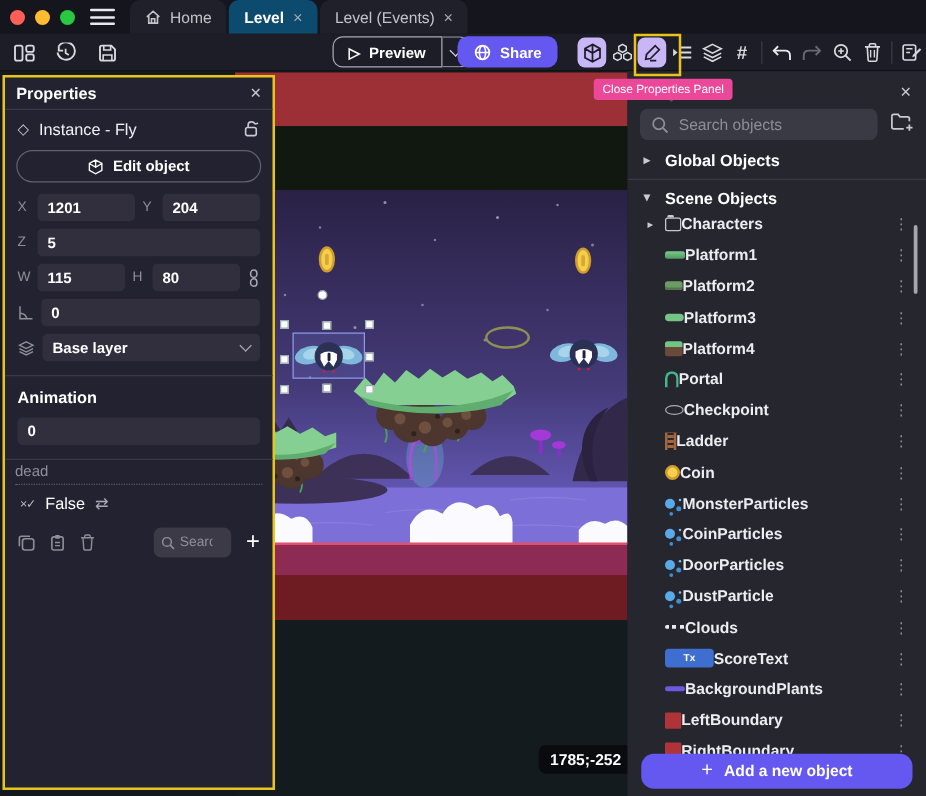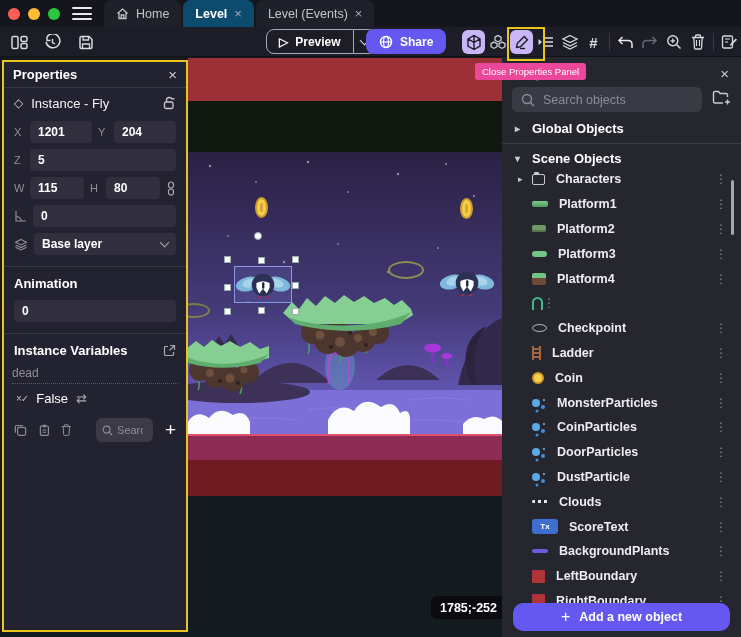--- a/index.html
+++ b/index.html
@@ -27,21 +27,21 @@
 .pv-main{height:25px;border:1.5px solid #a9a9b4;border-radius:8px 0 0 8px;display:flex;align-items:center;gap:7px;padding:0 12px;font-size:12px;font-weight:bold;color:#fff}
 .pv-drop{height:25px;width:22px;border:1.5px solid #a9a9b4;border-left:none;border-radius:0 8px 8px 0;display:flex;align-items:center;justify-content:center}
 .chev{width:7px;height:7px;border-right:1.6px solid #d9d9e0;border-bottom:1.6px solid #d9d9e0;transform:rotate(45deg);margin-top:-3px}
 .share-btn{position:absolute;left:366px;top:2px;height:25px;border-radius:8px;background:#6458f0;display:flex;align-items:center;gap:7px;padding:0 13px;font-size:12px;font-weight:bold;color:#fff}
 .toolbar-right{position:absolute;left:462px;top:3px;display:flex;align-items:center;gap:1px}
 .tb-sep{width:1px;height:18px;background:#3b3b47;margin:0 3px}
 .grid-glyph{font-size:15px;color:#d9d9e0;font-weight:bold}
 .yellow-box{position:absolute;left:507px;top:27px;width:38px;height:34px;border:2px solid #e8c41c;z-index:40}
 
 
-.props{position:absolute;left:2px;top:60px;width:186px;height:572px;background:#232230;border:2px solid #e8c41c;z-index:30;display:flex;flex-direction:column}
+.props{position:absolute;left:2px;top:60px;width:218px;height:572px;background:#232230;border:2px solid #e8c41c;z-index:30;display:flex;flex-direction:column}
 .p-header{height:26px;display:flex;align-items:center;justify-content:space-between;padding:0 9px;border-bottom:1px solid #3a3946}
 .p-title{font-size:13px;font-weight:bold;color:#fff}
 .xclose{color:#c9c9d2;font-size:15px;line-height:1;cursor:default}
 .p-instance{height:30px;display:flex;align-items:center;gap:8px;padding:0 10px;font-size:13px;color:#f2f2f5}
 .p-instance .dia{color:#c9c9d2;font-size:12px}
 .p-instance .grow{flex:1}
 .editbtn{margin:2px 9px 6px;height:26px;border:1px solid #61616b;border-radius:14px;display:flex;align-items:center;justify-content:center;gap:7px;font-size:12px;font-weight:bold;color:#fff}
 .frow{display:flex;align-items:center;gap:6px;margin:3px 10px}
 .flabel{font-size:11px;color:#8f8f9a;width:10px;flex:none}
 .finput{height:22px;background:#312f3d;border:none;border-radius:4px;color:#fff;font-size:12px;font-weight:bold;padding:0 8px;min-width:0;flex:1;font-family:"Liberation Sans",sans-serif}
@@ -90,35 +90,35 @@
 .obj-search input{flex:1;background:transparent;border:none;outline:none;color:#e8e8ee;font-size:12.5px;font-family:Liberation Sans, sans-serif;min-width:0}
 .obj-search input::placeholder{color:#8d8d98}
 .folder-add{position:absolute;left:210px;top:32px}
 .grp-row{position:absolute;left:0;width:239px;height:26px;display:flex;align-items:center;gap:9px;padding-left:13px;font-size:13px;font-weight:bold;color:#fff}
 .grp-arrow{color:#c9c9d2;font-size:10px;width:8px}
 .obj-div{position:absolute;left:0;width:239px;height:1px;background:#3a3a45}
 .obj-list{position:absolute;left:0;top:110px;width:239px}
 .obj-row{height:24.8px;display:flex;align-items:center;padding-left:16px;padding-right:14px}
 .obj-arrow{width:12px;flex:none;color:#c9c9d2;font-size:9px}
 .oi{width:18px;height:16px;margin-left:2px;display:flex;align-items:center;justify-content:center;flex:none;position:relative}
-.obj-label{margin-left:11px;font-size:12.5px;font-weight:bold;color:#ececf1;flex:1;white-space:nowrap;overflow:hidden}
+.obj-label{margin-left:0;font-size:12.5px;font-weight:bold;color:#ececf1;flex:1;white-space:nowrap;overflow:hidden}
 .obj-dots{color:#8d8d98;font-size:12px}
 .oi-folder{width:13px;height:11px;border:1.4px solid #c9c9d2;border-radius:2px}
 .oi-folder::before{content:"";position:absolute;top:-3px;left:1px;width:5px;height:2.4px;background:#c9c9d2;border-radius:1px 1px 0 0}
 .oi-platform1{width:16px;height:6px;background:linear-gradient(#7cc98a,#4f9a60);border-radius:2px}
 .oi-platform2{width:14px;height:7px;background:#6d9a65;border-radius:2px;box-shadow:inset 0 -2px 0 #57744f}
 .oi-platform3{width:15px;height:6px;background:#72c584;border-radius:3px}
 .oi-platform4{width:14px;height:12px;background:linear-gradient(#72c584 0 38%,#6b4a3a 38%);border-radius:2px}
 .oi-portal{width:11px;height:13px;border:2px solid #41b98b;border-bottom:none;border-radius:7px 7px 0 0}
 .oi-checkpoint{width:15px;height:8px;border:1.5px solid #a9a9b0;border-radius:50%}
 .oi-ladder{width:9px;height:14px;border-left:2px solid #a4663f;border-right:2px solid #a4663f;background:repeating-linear-gradient(to bottom,transparent 0 2px,#a4663f 2px 4px)}
 .oi-coin{width:12px;height:12px;border-radius:50%;background:#f6cf4d;border:2px solid #cf9c2e}
 .oi-particles{width:8px;height:8px;border-radius:50%;background:#5aaae8;box-shadow:7px 4px 0 -2px #3f8fd6,1px 8px 0 -2.5px #3f8fd6,8px -3px 0 -3px #7cc0f0;margin-right:6px}
 .oi-clouds{width:16px;height:3px;background:repeating-linear-gradient(to right,#e9e9f0 0 3px,transparent 3px 6px);border-radius:2px}
-.oi-scoretext{width:26px;height:15px;background:#3e6fd0;border-radius:3px;color:#fff;font-size:8px;font-weight:bold;display:flex;align-items:center;justify-content:center}
+.oi-scoretext{width:39px;height:15px;background:#3e6fd0;border-radius:3px;color:#fff;font-size:8px;font-weight:bold;display:flex;align-items:center;justify-content:center}
 .oi-plants{width:16px;height:4px;background:#6b5ae0;border-radius:2px}
 .oi-boundary{width:13px;height:13px;background:#b03338;border-radius:1px}
 .obj-scrollbar{position:absolute;left:229px;top:123px;width:3px;height:55px;background:#a6a6af;border-radius:2px}
 .add-btn{position:absolute;left:11px;top:546px;width:217px;height:28px;background:#6458f0;border-radius:10px;display:flex;align-items:center;justify-content:center;gap:9px;font-size:12.5px;font-weight:bold;color:#fff;z-index:6}
 .add-btn .plus{font-size:16px;font-weight:normal}
 
 
 .tooltip{position:absolute;left:475px;top:63px;height:17px;padding:0 7px;background:#ec4899;border-radius:3px;display:flex;align-items:center;font-size:9.5px;color:#fff;z-index:60;white-space:nowrap}
 </style>
 </head>
@@ -422,20 +422,26 @@
   </div>
   <div class="p-instance">
     <span class="dia">◇</span>
     <span>Instance  -  Fly</span>
     <span class="grow"></span>
     <svg width="13" height="14" viewBox="0 0 13 14">
         <rect x="1.5" y="6" width="8.5" height="6.5" rx="1.5" fill="none" stroke="#c9c9d2" stroke-width="1.3"></rect>
         <path d="M3.5 6 V4 Q3.5 1.5 6 1.5 Q8.5 1.5 8.8 3.2 M8.8 3.2 L11.5 2.6" fill="none" stroke="#c9c9d2" stroke-width="1.3"></path>
       </svg>
   </div>
+  <div class="editbtn">
+    <svg width="13" height="13" viewBox="0 0 13 13">
+        <path d="M6.5 1 L11.5 3.8 V9.2 L6.5 12 L1.5 9.2 V3.8 Z M6.5 1 V6.8 M1.5 3.8 L6.5 6.8 L11.5 3.8" fill="none" stroke="#fff" stroke-width="1.1"></path>
+      </svg>
+    <span>Edit object</span>
+  </div>
   <div class="frow">
     <span class="flabel">X</span>
     <input class="finput" value="1201" style="">
     <span class="flabel">Y</span>
     <input class="finput" value="204" style="">
   </div>
   <div class="frow">
     <span class="flabel">Z</span>
     <input class="finput" value="5" style="">
   </div>
@@ -466,28 +472,20 @@
     </div>
   </div>
   <div class="p-div"></div>
   <div class="sec-title">
       <span>Animation</span>
     </div>
   <div class="frow" style="margin-left:10px">
     <input class="finput" value="0" style="">
   </div>
   <div class="p-div"></div>
-  <div class="sec-title">
-    <span>Instance Variables</span>
-    <span class="grow"></span>
-    <svg width="13" height="13" viewBox="0 0 13 13">
-        <path d="M5 2.5 H2.5 Q1.5 2.5 1.5 3.5 V10.5 Q1.5 11.5 2.5 11.5 H9.5 Q10.5 11.5 10.5 10.5 V8" fill="none" stroke="#a9a9b4" stroke-width="1.2"></path>
-        <path d="M7 1.5 H11.5 V6 M11.5 1.5 L6.5 6.5" fill="none" stroke="#a9a9b4" stroke-width="1.2"></path>
-      </svg>
-  </div>
   <div class="var-name">dead</div>
   <div class="var-val">
     <span class="bool-ic">×✓</span>
     <span>False</span>
     <span class="swap-ic">⇄</span>
   </div>
   <div class="p-tools">
     <svg width="14" height="14" viewBox="0 0 14 14">
         <rect x="4" y="4" width="9" height="9" rx="2" fill="none" stroke="#8f8f9a" stroke-width="1.3"></rect>
         <path d="M10 2 H3 Q1.5 2 1.5 3.5 V10" fill="none" stroke="#8f8f9a" stroke-width="1.3"></path>
@@ -568,20 +566,21 @@
   </div>
       <div class="obj-row">
     <span class="obj-arrow"></span>
     <span class="oi oi-platform4"></span>
     <span class="obj-label">Platform4</span>
     <span class="obj-dots">⋮</span>
   </div>
       <div class="obj-row">
     <span class="obj-arrow"></span>
     <span class="oi oi-portal"></span>
+    <span class="obj-label">Portal</span>
     <span class="obj-dots">⋮</span>
   </div>
       <div class="obj-row">
     <span class="obj-arrow"></span>
     <span class="oi oi-checkpoint"></span>
     <span class="obj-label">Checkpoint</span>
     <span class="obj-dots">⋮</span>
   </div>
       <div class="obj-row">
     <span class="obj-arrow"></span>

